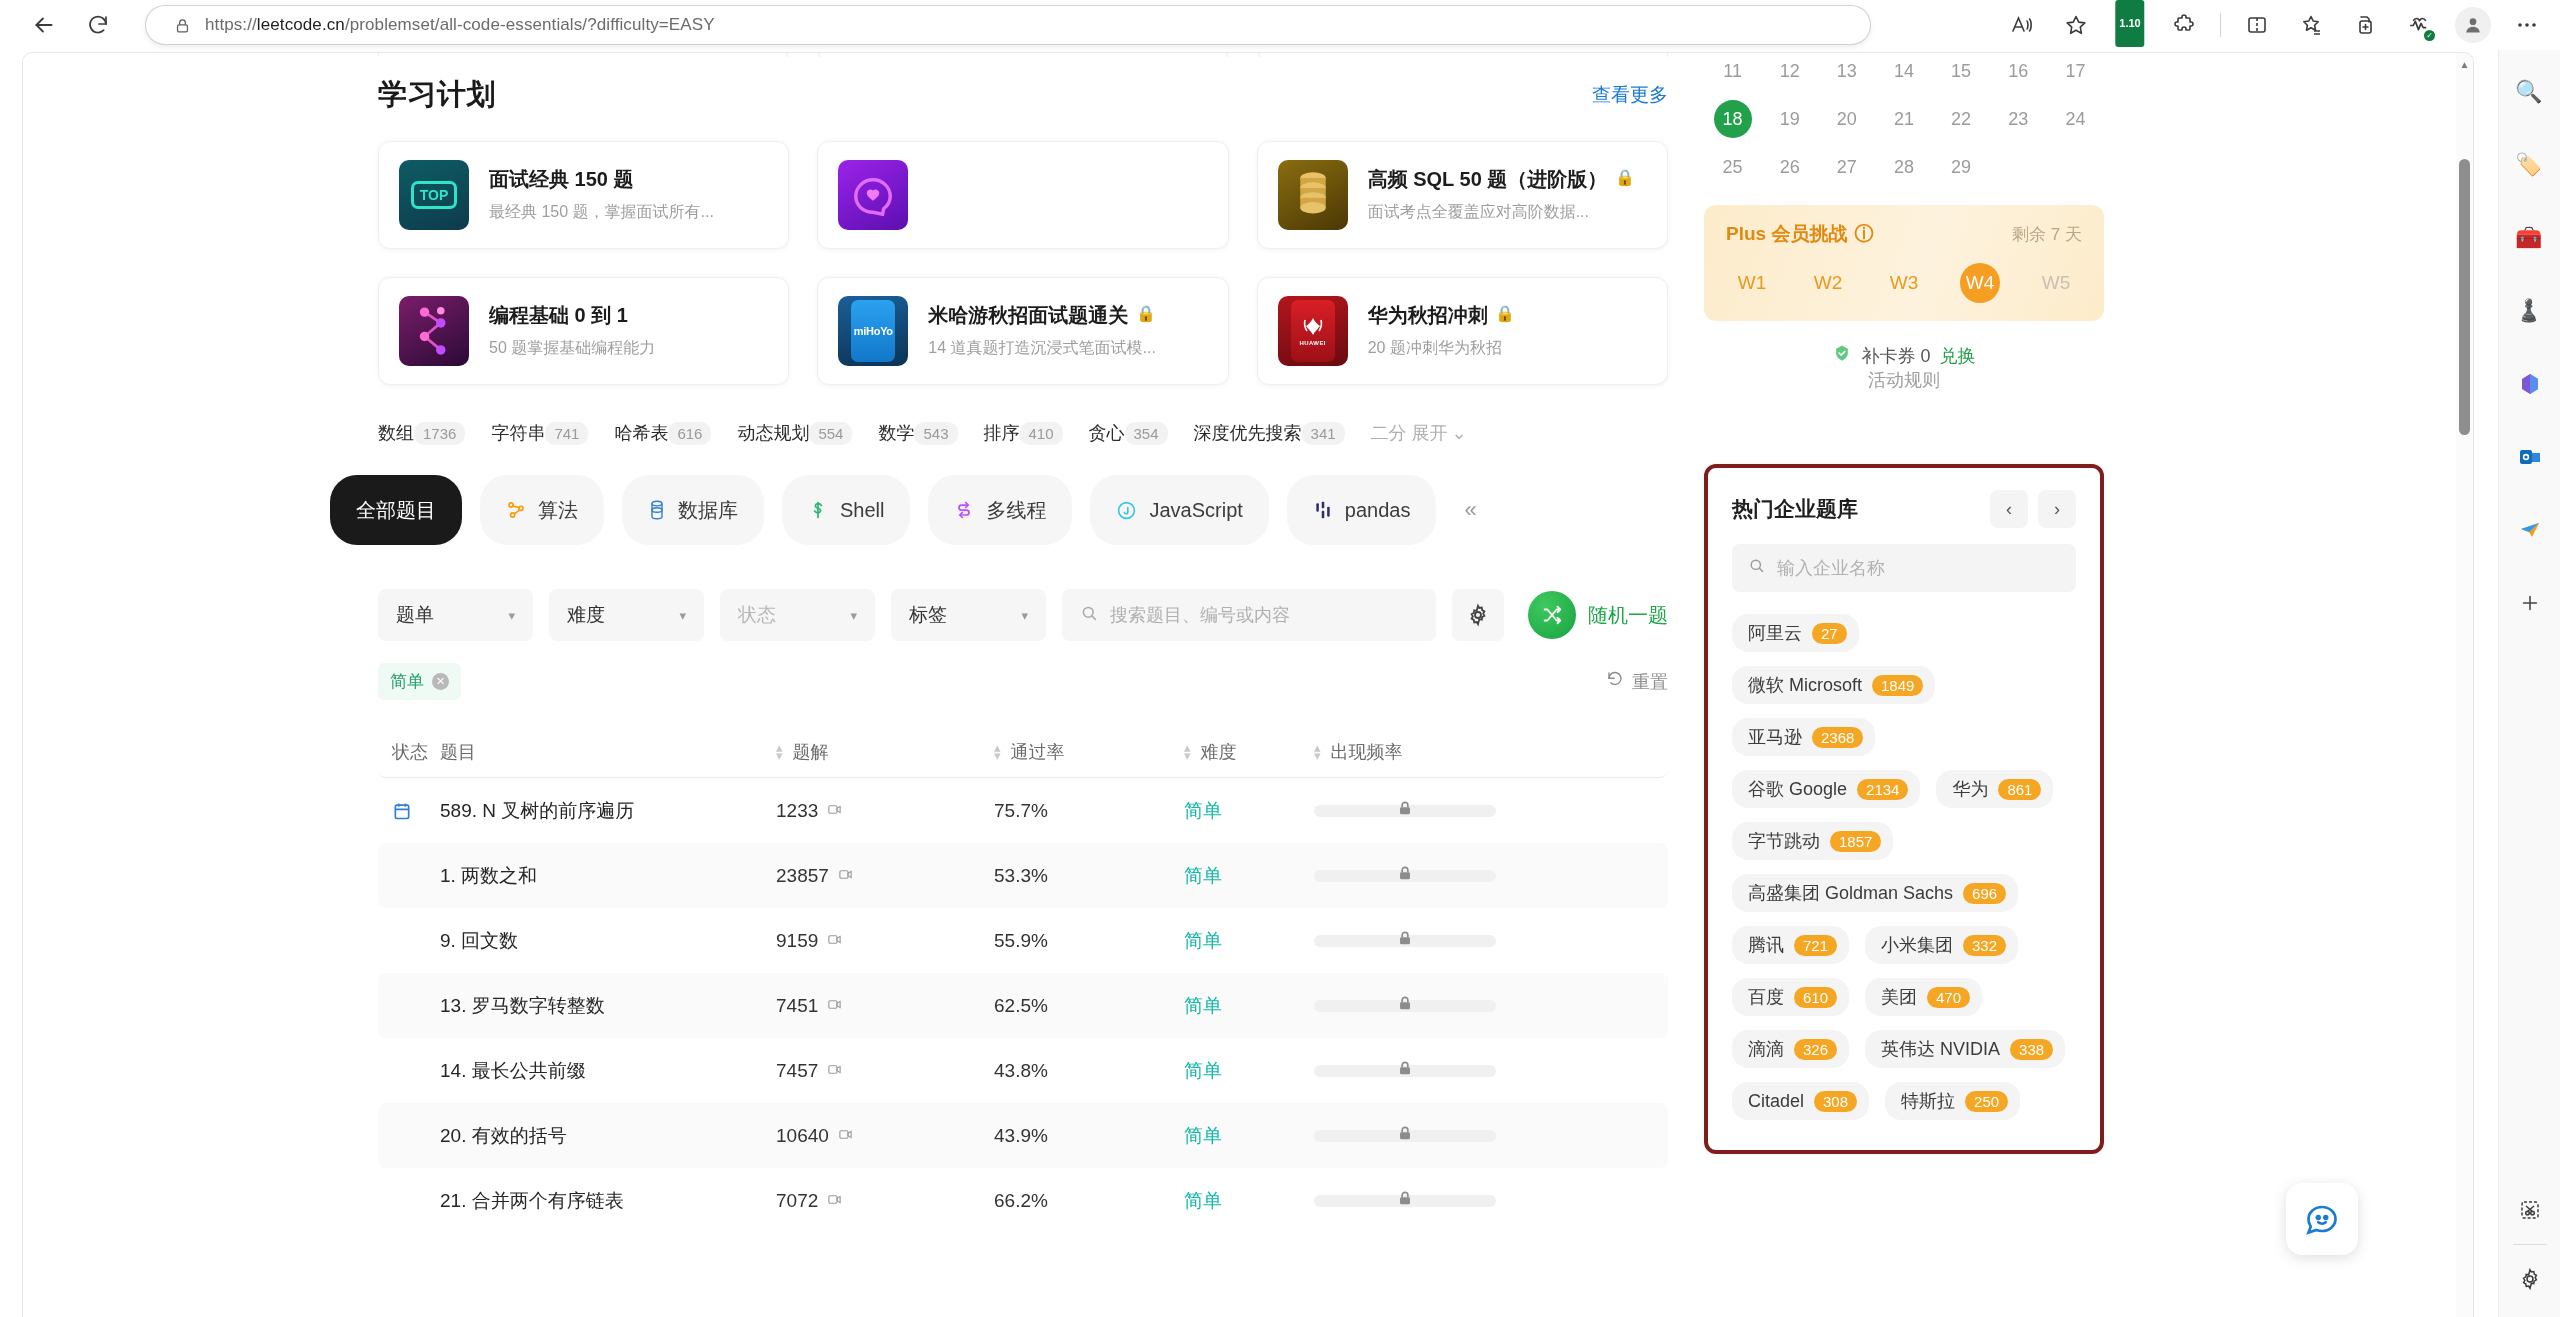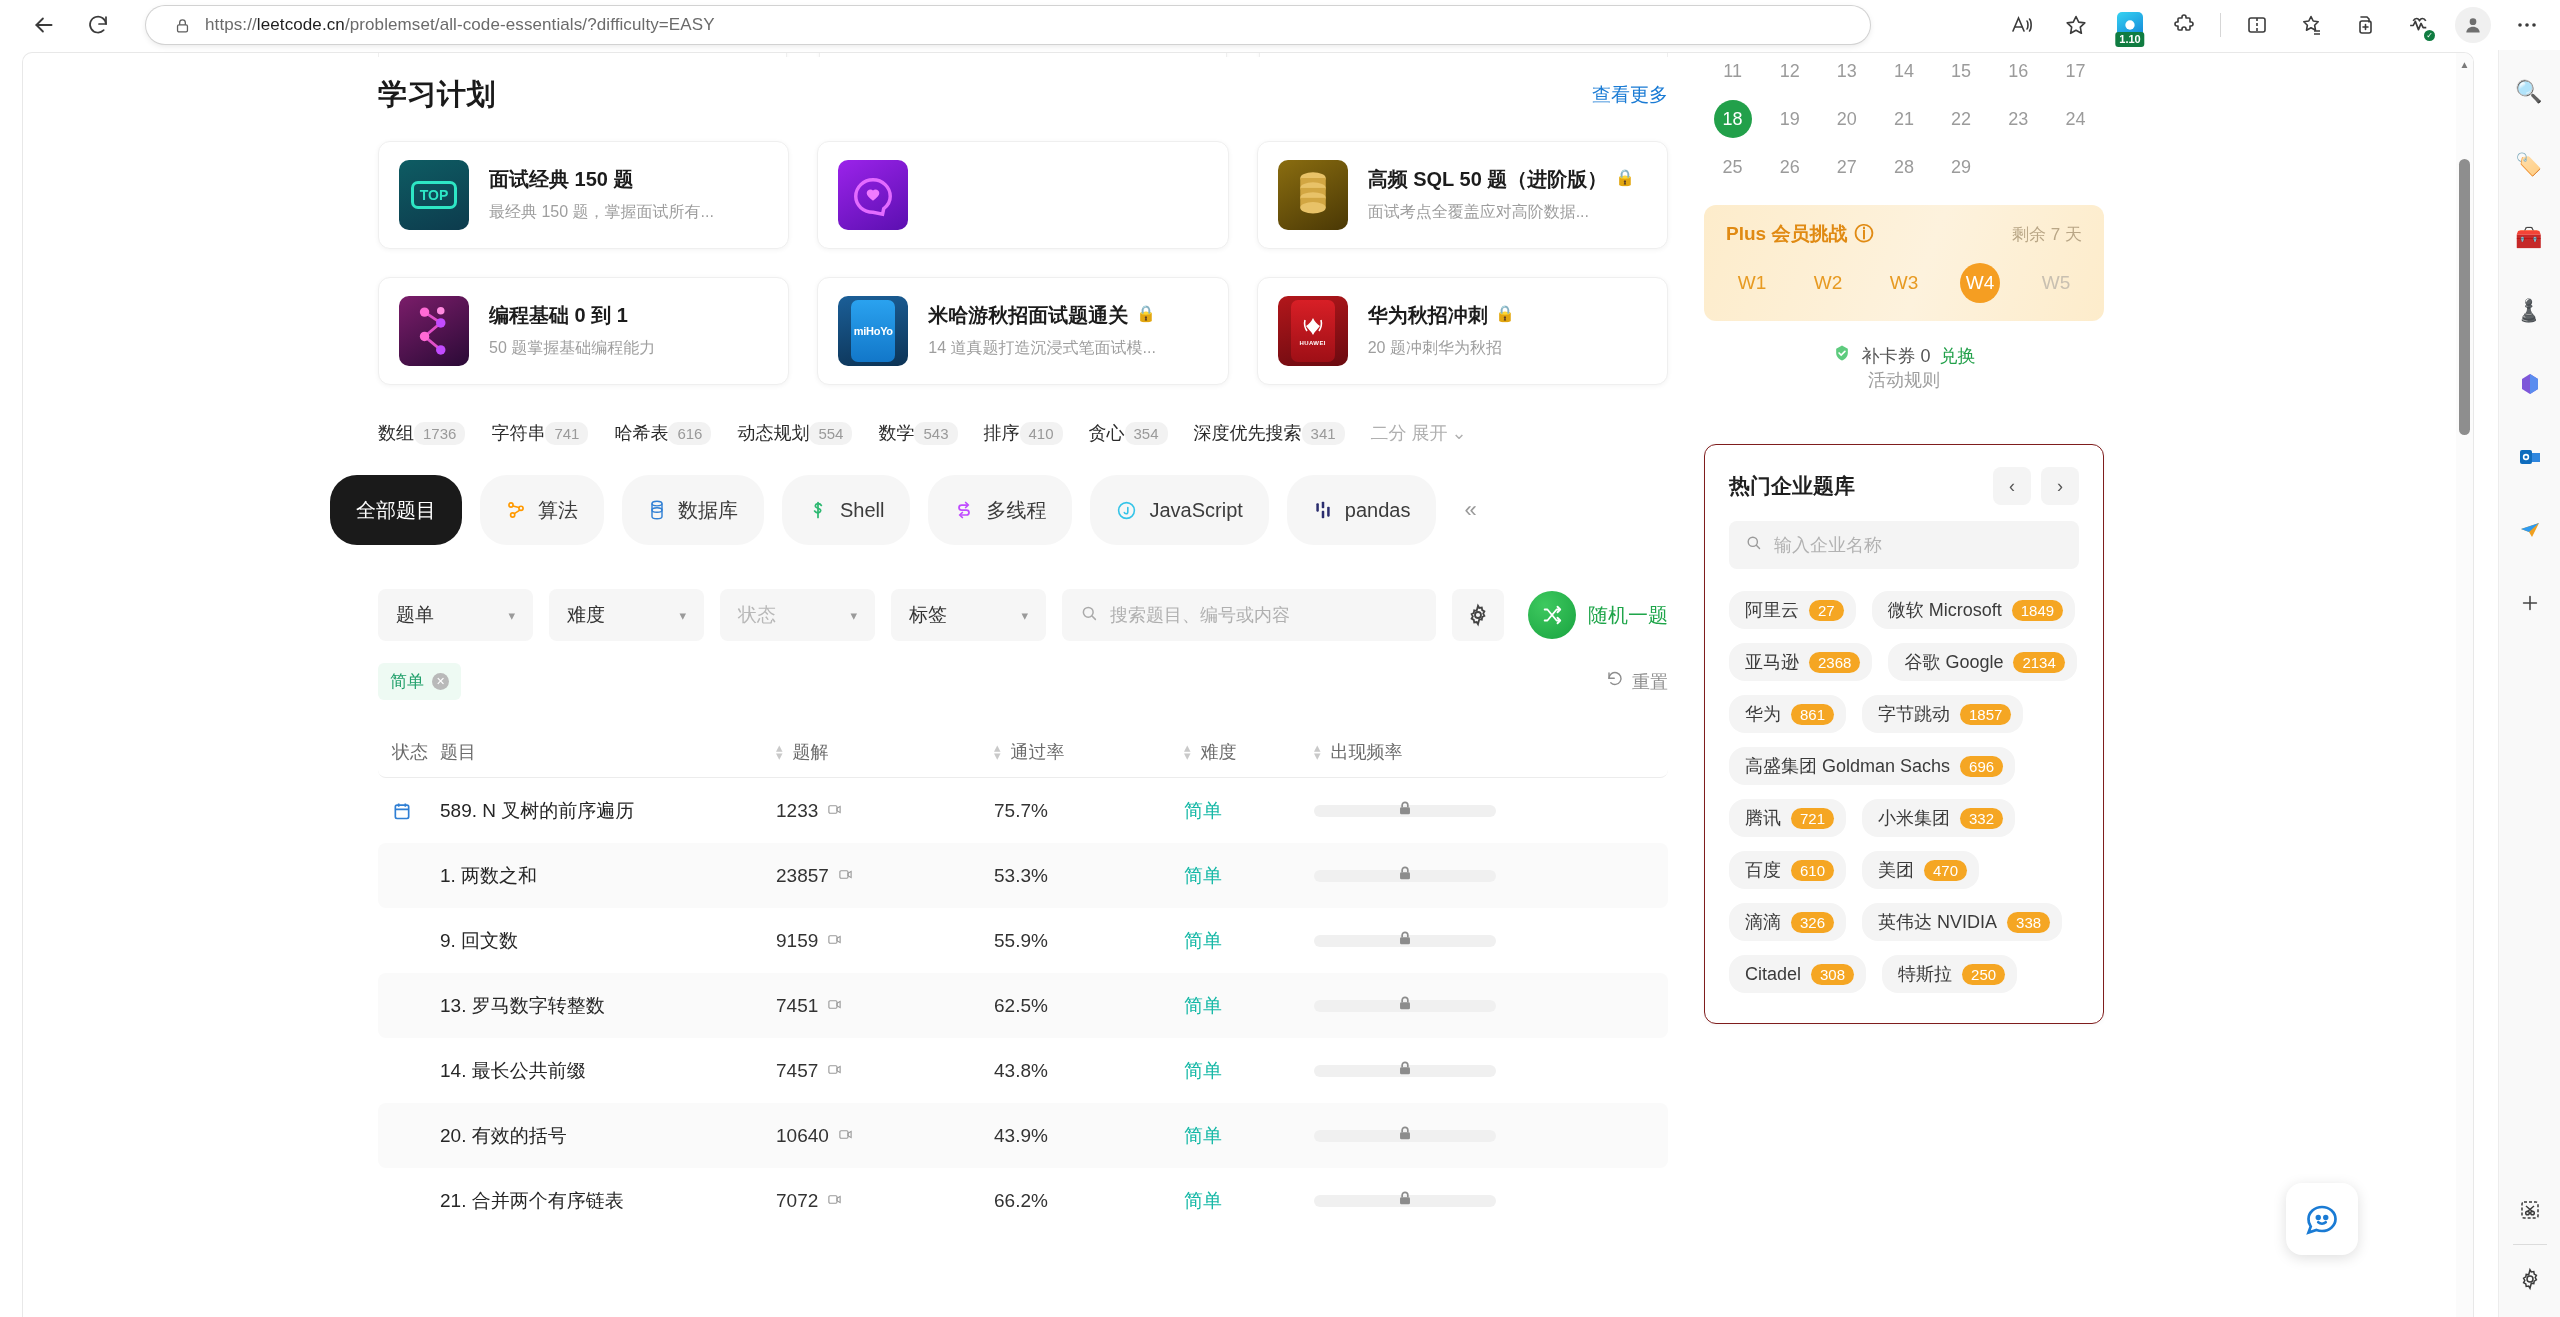--- a/index.html
+++ b/index.html
@@ -34,21 +34,21 @@
   .tb-icon {
     width: 40px; height: 40px; margin: 0 7px;
     display: flex; align-items: center; justify-content: center;
     color: #3b3b3b; border-radius: 6px; position: relative; flex: 0 0 auto;
   }
   #ab-right { display: flex; align-items: center; margin-left: auto; margin-right: 6px; }
   .tb-sep { width: 1px; height: 24px; background: #d6d6d6; margin: 0 9px; }
   #ext-badge {
     position: absolute; bottom: -2px; left: 50%; transform: translateX(-50%);
     background: #107c41; color: #fff; font-size: 11px; font-weight: bold;
-    padding: 1px 4px; border-radius: 3px; line-height: 1.2;
+    padding: 17px 4px; border-radius: 3px; line-height: 1.2;
   }
   #profile-icon {
     width: 36px; height: 36px; border-radius: 50%;
     background: #f0f0f0; display:flex; align-items:center; justify-content:center;
   }
 
   
   #edge-rail {
     position: absolute; right: 0; top: 50px; width: 62px; height: 1267px;
     background: #f9f9f9; border-left: 1px solid #ececec;
@@ -203,21 +203,21 @@
   .wk { font-size: 19px; color: #e79a22; font-weight: normal; width: 40px; height: 40px;
      display: flex; align-items: center; justify-content: center; }
   .wk.cur { background: #f59e22; color: #fff; border-radius: 50%; }
   .wk.off { color: #c9c0b1; }
 
   #card-row { display: flex; align-items: center; justify-content: space-between; margin-top: 22px; flex-direction: column; }
   #card-left { display: flex; align-items: center; gap: 9px; font-size: 18px; color: #555; }
   #card-left .redeem { color: #22a04a; }
   #card-rules { font-size: 18px; color: #9e9e9e; }
 
-  #comp-box { margin-top: 52px; border: 1px solid #7f1d1d; border-radius: 12px;
+  #comp-box { margin-top: 72px; border: 4px solid #7f1d1d; border-radius: 12px;
      box-shadow: 0 1px 5px rgba(0,0,0,.04); padding: 22px 24px 30px; background: #fff; }
   #comp-head { display: flex; align-items: center; justify-content: space-between; }
   #comp-title { font-size: 21px; color: #1f1f1f; font-weight: 600; }
   .arrow-btn { width: 38px; height: 38px; background: #f4f4f4; border-radius: 8px;
      display: flex; align-items: center; justify-content: center; color: #555; font-size: 18px; }
   #comp-search { margin-top: 16px; height: 48px; background: #f4f4f4; border-radius: 8px;
      display: flex; align-items: center; gap: 12px; padding: 0 16px; font-size: 18px; color: #b2b2b2; }
   #comp-tags { margin-top: 22px; display: flex; flex-wrap: wrap; gap: 14px 16px; }
   .comp-tag { background: #f4f4f4; border-radius: 16px; padding: 7px 12px 7px 16px;
      display: flex; align-items: center; gap: 10px; font-size: 18px; color: #3b3b3b; }

